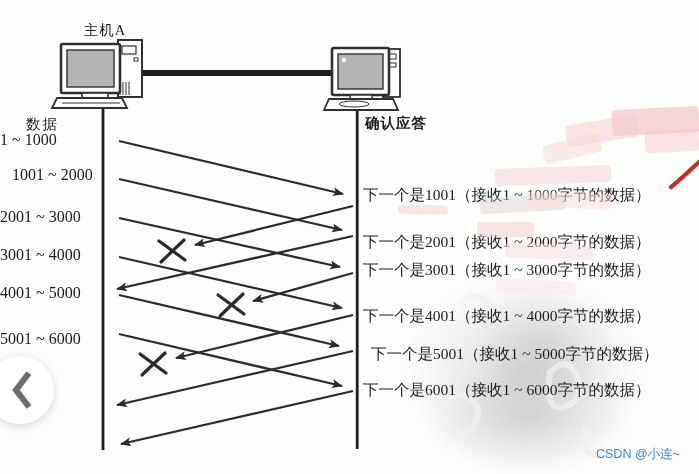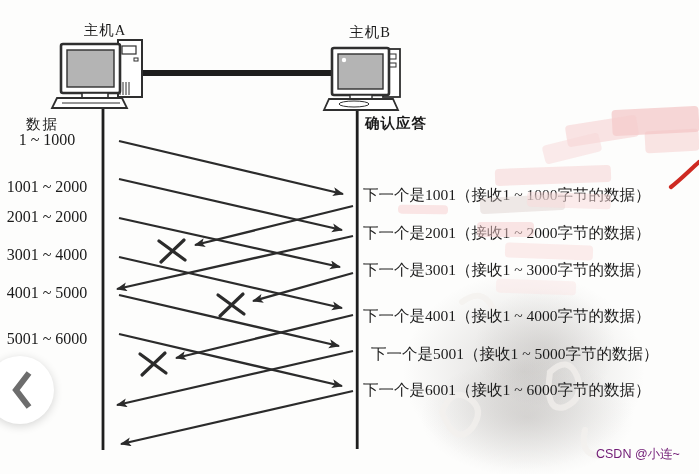--- a/index.html
+++ b/index.html
@@ -11,37 +11,37 @@
   }
   .layer{position:absolute;left:0;top:0;width:699px;height:474px;}
   .svg-layer{z-index:20;}
   .labels{position:absolute;left:0;top:0;width:620px;height:474px;z-index:30;pointer-events:none;}
   .txt{position:absolute;white-space:nowrap;text-align:right;}
   .host-label{width:90px;text-align:center;font-size:14.5px;letter-spacing:1px;}
   .host-a-label{left:60px;top:21px;}
   .host-b-label{left:325px;top:23px;}
   .left-title{left:26px;top:115px;font-size:14.5px;letter-spacing:2px;}
   .right-title{left:365px;top:114px;font-size:14.5px;letter-spacing:1px;font-weight:bold;}
-  .seg-label{position:absolute;left:0;width:94px;text-align:center;font-size:16px;white-space:nowrap;}
+  .seg-label{position:absolute;left:0;width:94px;text-align:left;font-size:16px;white-space:nowrap;}
   .ack-label{position:absolute;left:363px;font-size:15.5px;white-space:nowrap;}
   
   .seal{position:absolute;z-index:10;pointer-events:none;border-radius:45%;}
   .seal-1{left:398px;top:268px;width:252px;height:206px;
     background:radial-gradient(closest-side,rgba(108,102,98,0.22),rgba(108,102,98,0) 96%);}
   .seal-2{left:415px;top:355px;width:225px;height:125px;
     background:radial-gradient(closest-side,rgba(108,102,98,0.18),rgba(108,102,98,0) 95%);}
   .seal-3{left:470px;top:285px;width:150px;height:125px;
     background:radial-gradient(closest-side,rgba(108,102,98,0.14),rgba(108,102,98,0) 95%);}
   .seal-svg{position:absolute;left:400px;top:280px;z-index:11;pointer-events:none;}
   
   .pink{position:absolute;z-index:40;pointer-events:none;border-radius:4px;}
   
   .csdn{position:absolute;left:596px;top:446px;z-index:45;
     font-family:"Liberation Sans","DejaVu Sans",sans-serif;
-    font-size:12.5px;color:#701a75;}
+    font-size:12.5px;color:#3b82f6;}
   
   .back-btn{position:absolute;left:-14px;top:356px;width:68px;height:68px;z-index:60;
     border-radius:50%;background:#ffffff;box-shadow:0 2px 10px rgba(0,0,0,0.16);
     cursor:pointer;}
   .back-btn svg{position:absolute;left:0;top:0;}
 </style>
 </head>
 <body>
 
 <div class="stage">
@@ -113,34 +113,33 @@
         <line x1="220" y1="316" x2="243" y2="294" stroke="#2b2b2b" stroke-width="3.2" stroke-linecap="round"></line>
         <line x1="140" y1="354" x2="166" y2="373" stroke="#2b2b2b" stroke-width="3.2" stroke-linecap="round"></line>
         <line x1="142" y1="375" x2="165" y2="353" stroke="#2b2b2b" stroke-width="3.2" stroke-linecap="round"></line>
       </g>
 
     <path d="M671,187 C679,181 688,172 699,162" stroke="#ce2a22" stroke-width="4.2" fill="none" stroke-linecap="round"></path>
   </svg>
 
   <div class="labels">
     <div class="txt host-label host-a-label">主机A</div>
-    <div class="txt host-label host-b-label">主机B</div>
     <div class="txt left-title">数据</div>
     <div class="txt right-title">确认应答</div>
     <div>
         <div class="seg-label" style="top: 131px;">1 ~ 1000</div>
-        <div class="seg-label" style="top: 178px;">1001 ~ 2000</div>
-        <div class="seg-label" style="top: 208px;">2001 ~ 2000</div>
+        <div class="seg-label" style="top: 166px; margin-left: 12px;">1001 ~ 2000</div>
+        <div class="seg-label" style="top: 208px;">2001 ~ 3000</div>
         <div class="seg-label" style="top: 246px;">3001 ~ 4000</div>
         <div class="seg-label" style="top: 284px;">4001 ~ 5000</div>
         <div class="seg-label" style="top: 322px; margin-top: 8px;">5001 ~ 6000</div>
       </div>
     <div>
         <div class="ack-label" style="top: 185px;">下一个是1001（接收1 ~ 1000字节的数据）</div>
-        <div class="ack-label" style="top: 223px; text-align: right;">下一个是2001（接收1 ~ 2000字节的数据）</div>
+        <div class="ack-label" style="top: 232px; text-align: right;">下一个是2001（接收1 ~ 2000字节的数据）</div>
         <div class="ack-label" style="top: 260px;">下一个是3001（接收1 ~ 3000字节的数据）</div>
         <div class="ack-label" style="top: 306px;">下一个是4001（接收1 ~ 4000字节的数据）</div>
         <div class="ack-label" style="top: 344px; margin-left: 8px;">下一个是5001（接收1 ~ 5000字节的数据）</div>
         <div class="ack-label" style="top: 380px;">下一个是6001（接收1 ~ 6000字节的数据）</div>
       </div>
   </div>
 
   <div>
     <div class="pink" style="left:612px;top:108px;width:87px;height:26px;transform:rotate(-3deg);background:rgba(242,190,190,0.62);"></div>
     <div class="pink" style="left:566px;top:120px;width:72px;height:22px;transform:rotate(-9deg);background:rgba(245,205,205,0.55);"></div>

